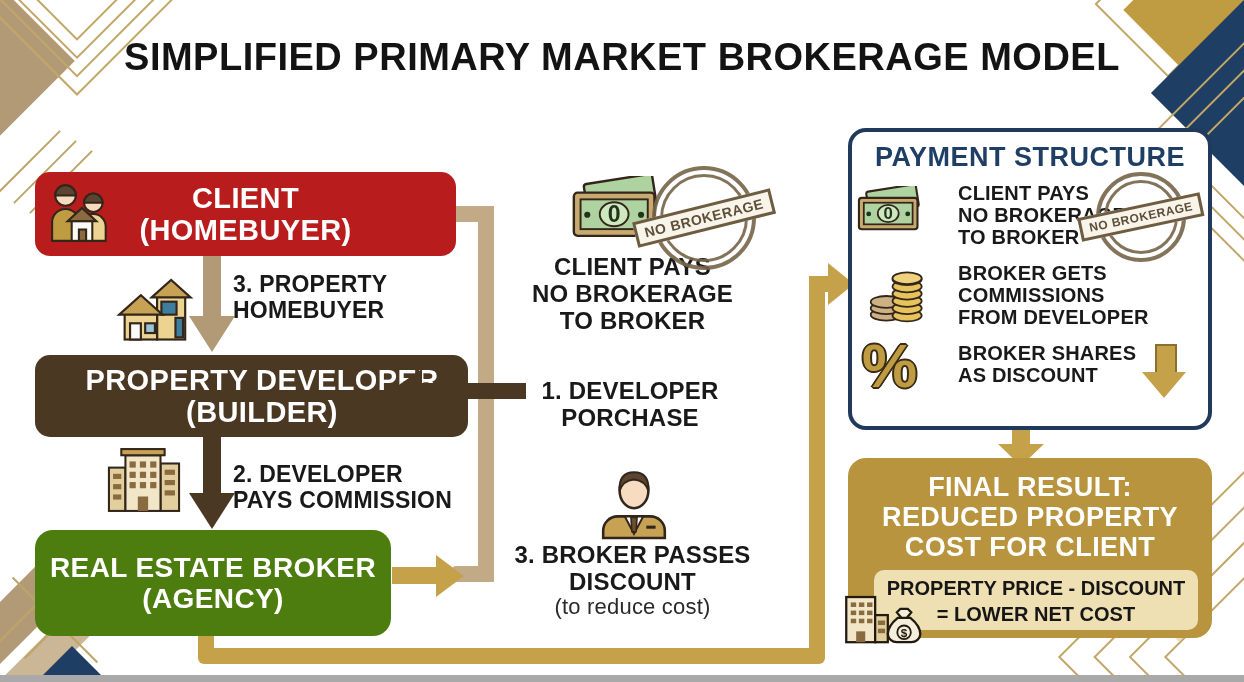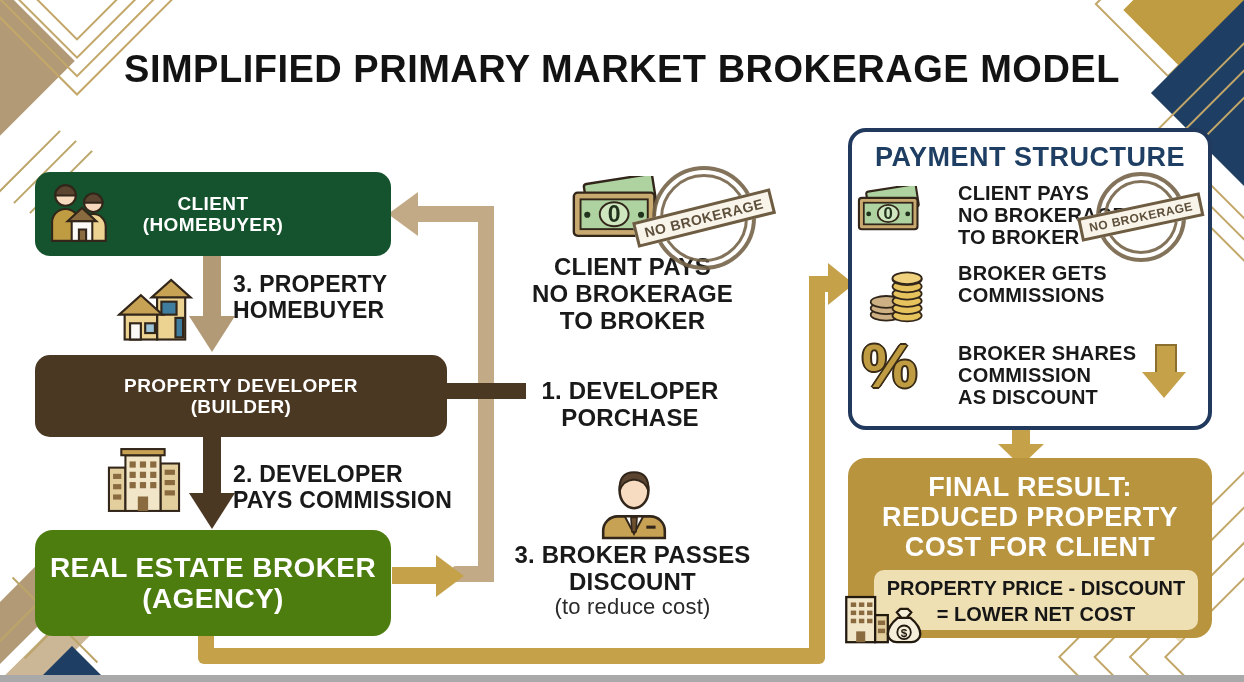--- a/index.html
+++ b/index.html
@@ -77,34 +77,34 @@
   <div>
     <div class="outline-diamond" style="left:1200px;top:570px;width:170px;height:170px;"></div>
     <div class="outline-diamond" style="left:1175px;top:545px;width:220px;height:220px;"></div>
     <div class="outline-diamond" style="left:1150px;top:520px;width:270px;height:270px;"></div>
     <div class="outline-diamond" style="left:1125px;top:495px;width:320px;height:320px;"></div>
     <div class="diamond" style="left:1160px;top:596px;width:38px;height:38px;background:#e9dfc6;"></div>
   </div>
 
   <div class="abs" style="left:0;top:675px;width:1244px;height:7px;background:#a9a9a9;"></div>
 
-  <div class="abs ctext" style="left:0;top:36px;width:1244px;font-size:38px;font-weight:bold;color:#131313;letter-spacing:.5px;margin-top:12px;">SIMPLIFIED PRIMARY MARKET BROKERAGE MODEL</div>
+  <div class="abs ctext" style="left:0;top:36px;width:1244px;font-size:38px;font-weight:bold;color:#131313;letter-spacing:.5px;">SIMPLIFIED PRIMARY MARKET BROKERAGE MODEL</div>
 
   <div class="shaft" style="left:478px;top:206px;width:16px;height:376px;background:#c3aa87;"></div>
   <div class="shaft" style="left:452px;top:566px;width:30px;height:16px;background:#c3aa87;border-radius:4px 0 0 4px;"></div>
   <div class="shaft" style="left:416px;top:206px;width:78px;height:16px;background:#c3aa87;"></div>
   <div class="head-left" style="left:388px;top:192px;border-right:30px solid #c3aa87;"></div>
 
   <div class="shaft" style="left:198px;top:632px;width:16px;height:26px;background:#c5a24a;"></div>
   <div class="shaft" style="left:198px;top:648px;width:627px;height:16px;background:#c5a24a;border-radius:0 0 6px 6px;"></div>
   <div class="shaft" style="left:809px;top:276px;width:16px;height:382px;background:#c5a24a;"></div>
   <div class="shaft" style="left:809px;top:276px;width:24px;height:16px;background:#c5a24a;"></div>
   <div class="head-right" style="left:828px;top:263px;border-left:26px solid #c5a24a;"></div>
 
-  <div class="flowbox" style="left:35px;top:172px;width:356px;height:84px;background:#14532d;font-size:19px;">
+  <div class="flowbox" style="left:35px;top:172px;width:421px;height:84px;background:#b91c1c;font-size:29px;">
     <div class="t1">CLIENT</div>
     <div class="t1">(HOMEBUYER)</div>
   </div>
 
   <svg class="abs" style="left:48px;top:180px;" width="68" height="64" viewBox="0 0 66 60">
     <path d="M4 58 v-18 a13 13 0 0 1 26 0 v18 z" fill="#bf9c42" stroke="#32261a" stroke-width="2"></path>
     <circle cx="17" cy="14" r="10" fill="#f7d9bd" stroke="#32261a" stroke-width="2"></circle>
     <path d="M7 14 a10 10 0 0 1 20 0 z" fill="#5b4531" stroke="#32261a" stroke-width="2"></path>
     <path d="M32 58 v-14 a12 12 0 0 1 24 0 v14 z" fill="#ecd391" stroke="#32261a" stroke-width="2"></path>
     <circle cx="44" cy="21" r="9" fill="#f7d9bd" stroke="#32261a" stroke-width="2"></circle>
@@ -127,21 +127,21 @@
     <rect x="13" y="53" width="10" height="15" fill="#fbfaf6" stroke="#32261a" stroke-width="2"></rect>
     <rect x="27" y="53" width="9" height="9" fill="#9cc4d8" stroke="#32261a" stroke-width="2"></rect>
   </svg>
 
   <div class="steplbl" style="left:233px;top:271px;font-size:23px;">
     <div>3. PROPERTY</div>
     <div>HOMEBUYER</div>
     <div class="note" style="font-size:21px;margin-top:32px;">(FULL PRICE)</div>
   </div>
 
-  <div class="flowbox" style="left:35px;top:355px;width:412px;height:82px;background:#4b3823;font-size:19px;">
+  <div class="flowbox" style="left:35px;top:355px;width:412px;height:82px;background:#4b3823;font-size:29px;padding-left:21px;">
     <div class="t1">PROPERTY DEVELOPER</div>
     <div class="t1">(BUILDER)</div>
   </div>
 
   <div class="shaft" style="left:203px;top:437px;width:18px;height:58px;background:#4b3823;"></div>
   <div class="head-down" style="left:189px;top:493px;border-top:36px solid #4b3823;"></div>
 
   <svg class="abs" style="left:100px;top:447px;" width="88" height="66" viewBox="0 0 84 64">
     <rect x="8" y="20" width="16" height="42" fill="#e3cf9e" stroke="#32261a" stroke-width="2"></rect>
     <rect x="58" y="16" width="18" height="46" fill="#e3cf9e" stroke="#32261a" stroke-width="2"></rect>
@@ -265,26 +265,26 @@
       <ellipse cx="43" cy="47" rx="16" ry="6.5"></ellipse>
         <ellipse cx="43" cy="39" rx="16" ry="6.5"></ellipse>
       <ellipse cx="43" cy="31" rx="16" ry="6.5"></ellipse>
         <ellipse cx="43" cy="23" rx="16" ry="6.5"></ellipse>
     </g>
     <ellipse cx="43" cy="22" rx="16" ry="6.5" fill="#f0d27e" stroke="#32261a" stroke-width="2"></ellipse>
   </svg>
   <div class="steplbl" style="left:958px;top:262px;font-size:20px;line-height:1.1;">
     <div>BROKER GETS</div>
     <div>COMMISSIONS</div>
+    <div>FROM DEVELOPER</div>
   </div>
 
   <div class="abs pct" style="left:862px;top:330px;font-size:62px;">%</div>
   <div class="steplbl" style="left:958px;top:342px;font-size:20px;line-height:1.1;">
     <div>BROKER SHARES</div>
-    <div>COMMISSION</div>
     <div>AS DISCOUNT</div>
   </div>
   <div class="shaft" style="left:1155px;top:344px;width:18px;height:28px;background:#c5a24a;border:2px solid #8a6f2e;border-bottom:none;"></div>
   <div class="head-down" style="left:1142px;top:372px;border-left:22px solid transparent;border-right:22px solid transparent;border-top:26px solid #c5a24a;"></div>
 
   <div class="shaft" style="left:1012px;top:430px;width:18px;height:16px;background:#c5a24a;"></div>
   <div class="head-down" style="left:998px;top:444px;border-left:23px solid transparent;border-right:23px solid transparent;border-top:22px solid #c5a24a;"></div>
 
   <div class="abs" style="left:848px;top:458px;width:364px;height:180px;background:#b8943e;border-radius:18px;"></div>
   <div class="abs ctext" style="left:848px;top:472px;width:364px;font-size:27px;font-weight:bold;color:#fff;line-height:1.12;letter-spacing:.4px;">

